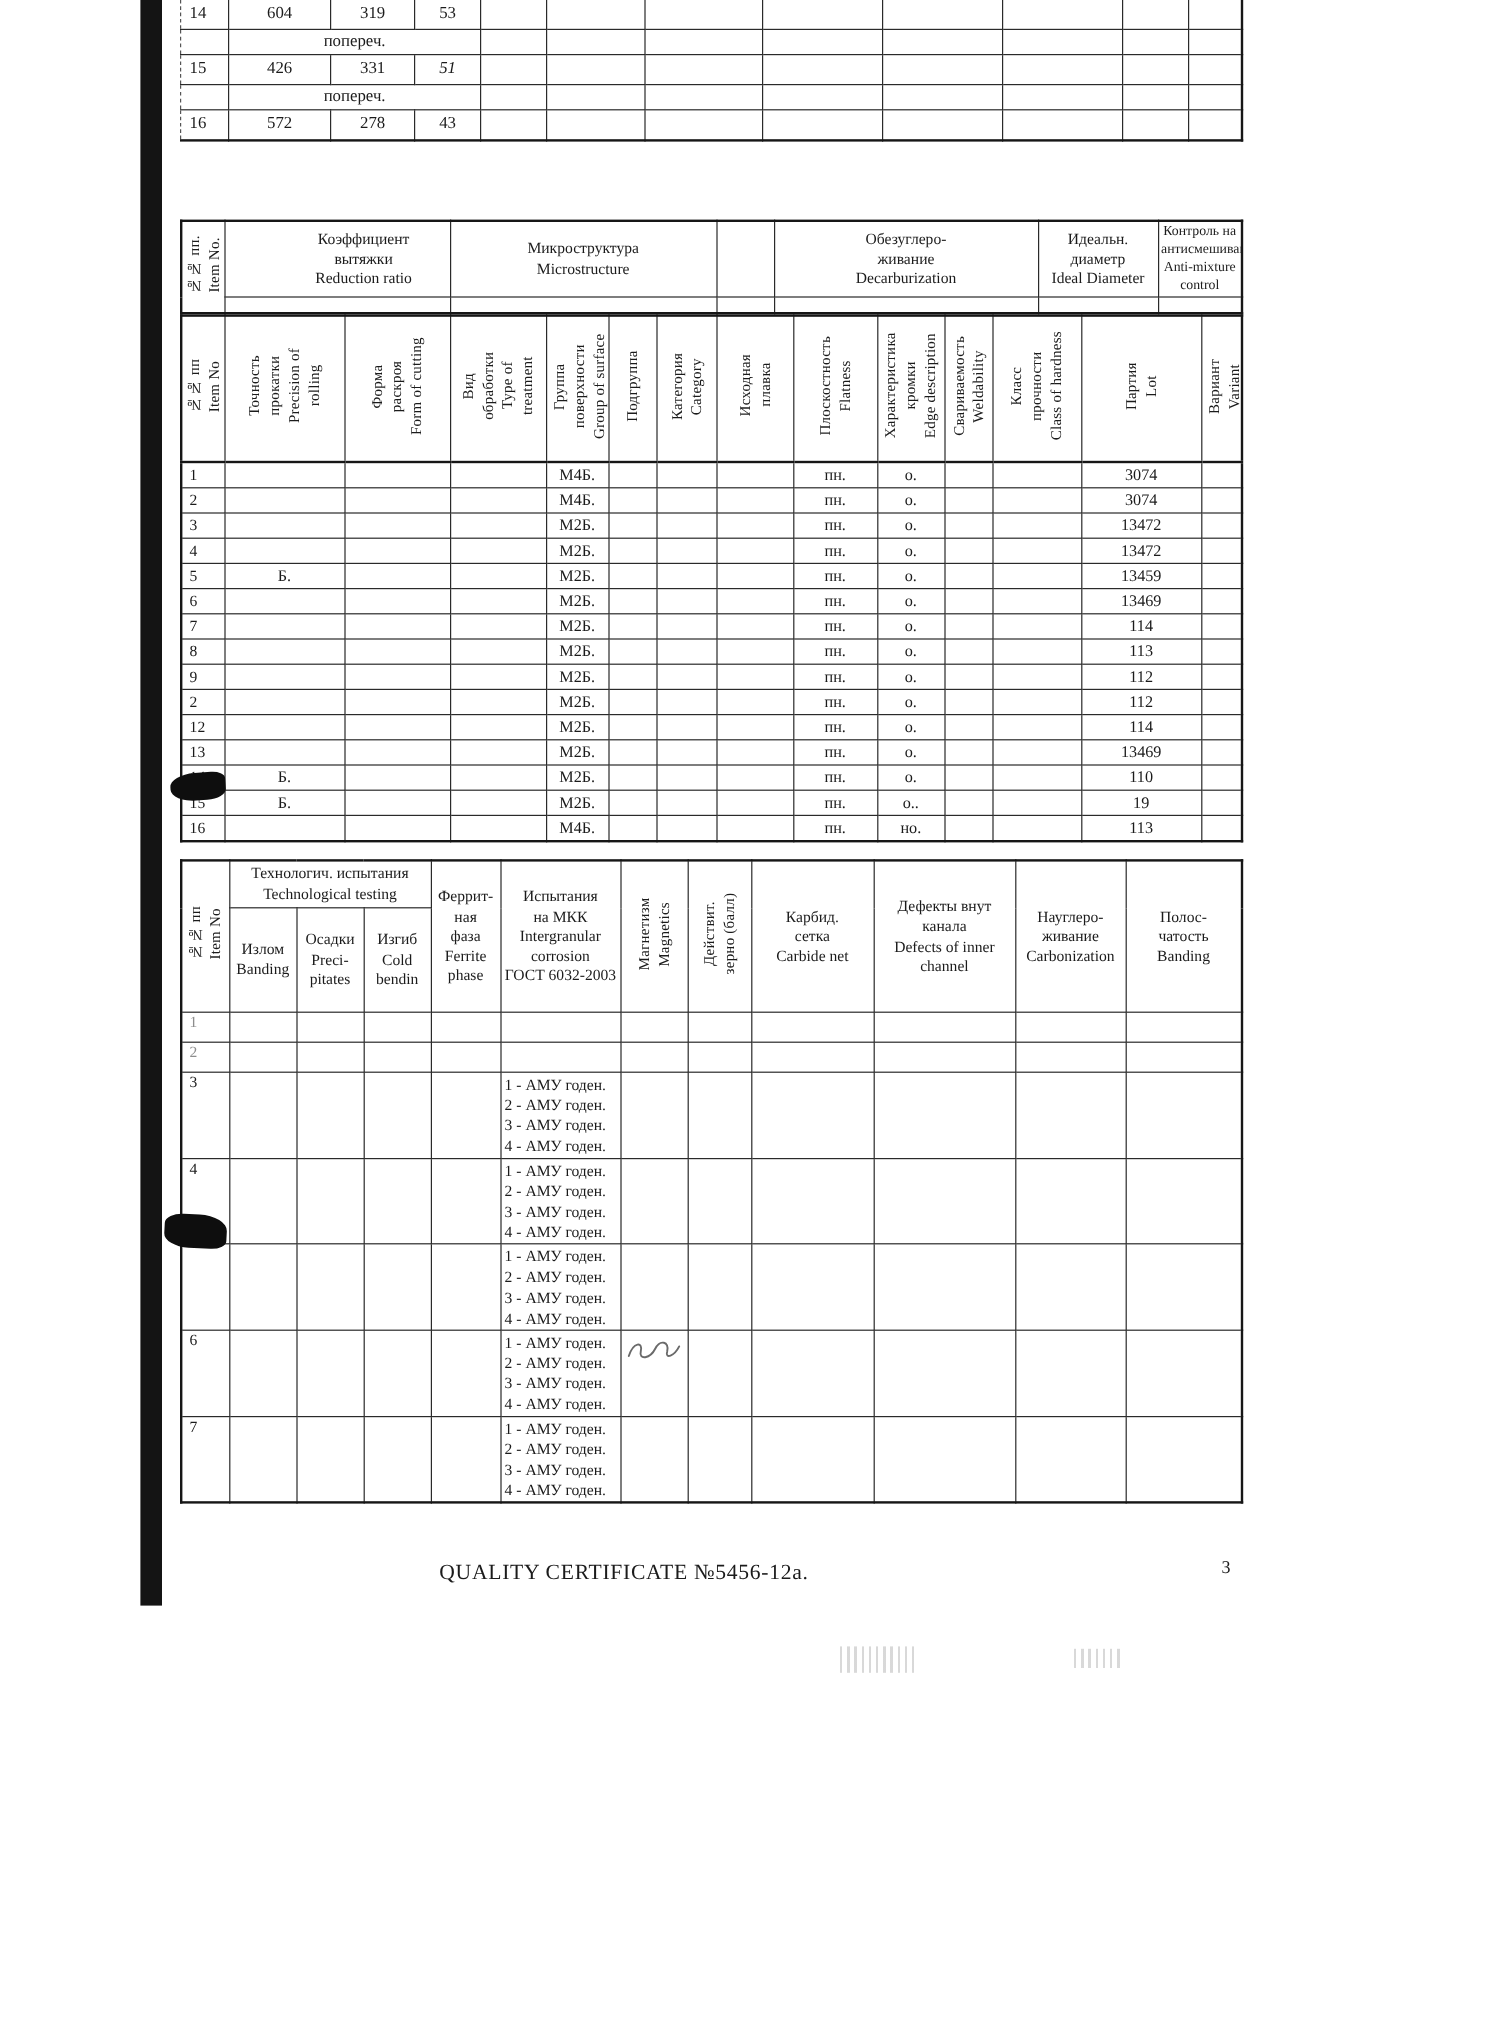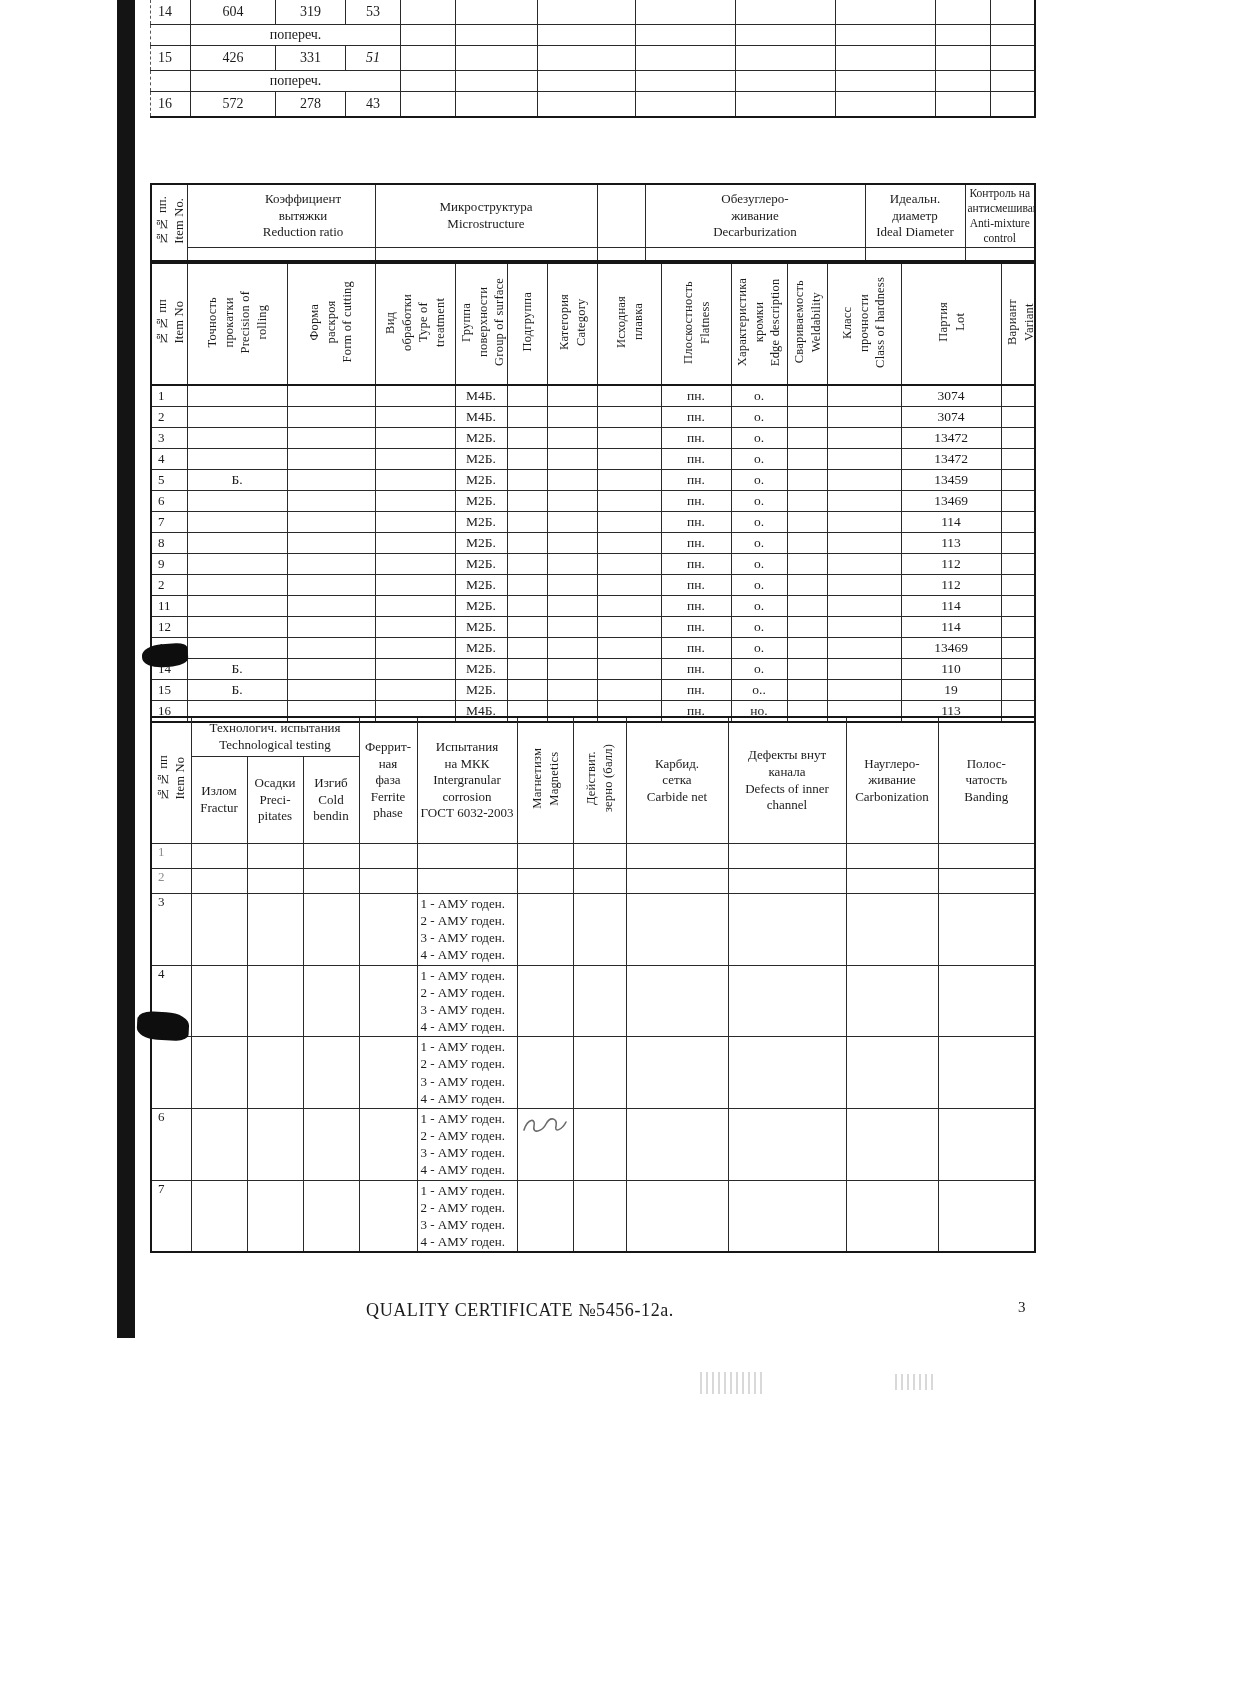--- a/index.html
+++ b/index.html
@@ -403,36 +403,20 @@
           <td></td>
           <td></td>
           <td>пн.</td>
           <td>о.</td>
           <td></td>
           <td></td>
           <td>112</td>
           <td></td>
         </tr>
         <tr>
-          <td>11</td>
-          <td></td>
-          <td></td>
-          <td></td>
-          <td>М2Б.</td>
-          <td></td>
-          <td></td>
-          <td></td>
-          <td>пн.</td>
-          <td>о.</td>
-          <td></td>
-          <td></td>
-          <td>114</td>
-          <td></td>
-        </tr>
-        <tr>
           <td>12</td>
           <td></td>
           <td></td>
           <td></td>
           <td>М2Б.</td>
           <td></td>
           <td></td>
           <td></td>
           <td>пн.</td>
           <td>о.</td>
@@ -552,21 +536,21 @@
 channel</th>
         <th rowspan="2" style="white-space: pre-line;">Науглеро-
 живание
 Carbonization</th>
         <th rowspan="2" style="white-space: pre-line;">Полос-
 чатость
 Banding</th>
       </tr>
       <tr class="r2">
         <th style="white-space: pre-line;">Излом
-Fractur</th>
+Banding</th>
         <th style="white-space: pre-line;">Осадки
 Preci-
 pitates</th>
         <th style="white-space: pre-line;">Изгиб
 Cold
 bendin</th>
       </tr>
     </thead>
     <tbody>
         <tr>

